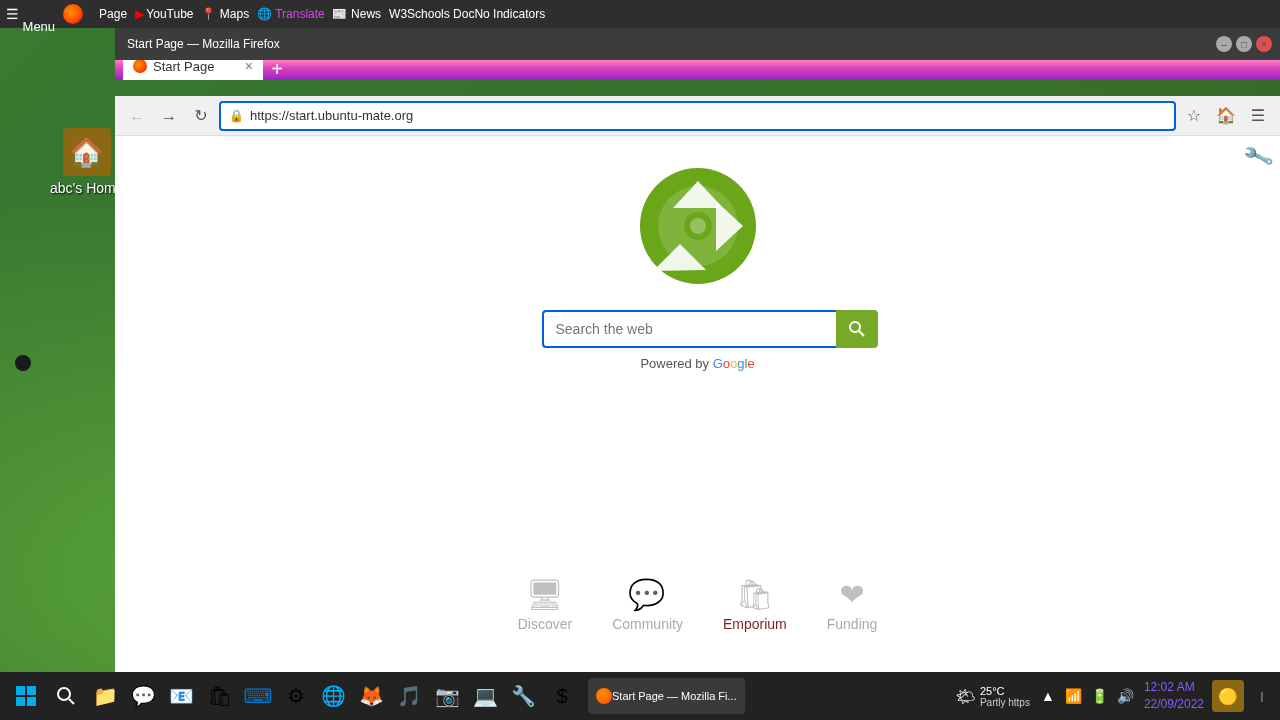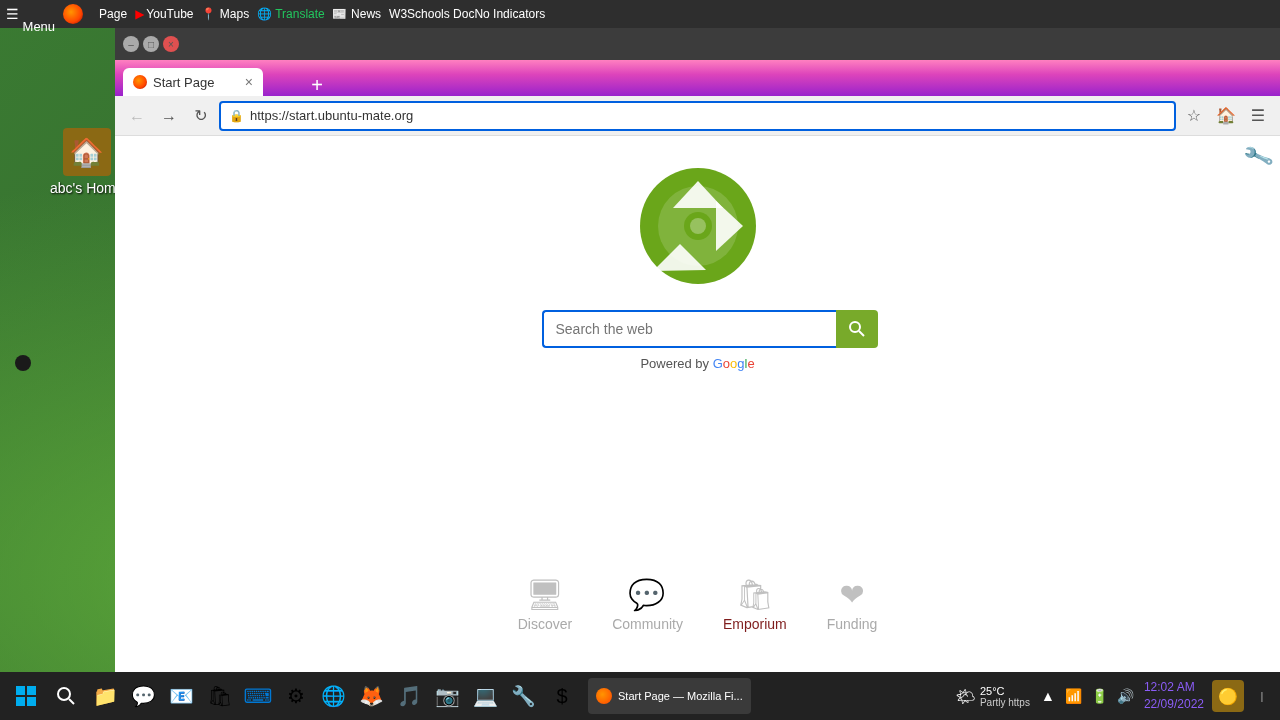--- a/index.html
+++ b/index.html
@@ -212,27 +212,26 @@
       background: #1a1a1a;
       border-radius: 50%;
     }
 
     
     .ff-tabs {
       position: absolute;
       top: 60px;
       left: 115px;
       right: 0;
-      height: 36px;
+      height: 20px;
       background: linear-gradient(180deg, #ff80c0 0%, #dd44bb 40%, #9922cc 100%);
       display: flex;
       align-items: flex-end;
       padding: 0 8px;
       z-index: 88;
-      gap: 40px;
     }
 
     
     .chrome-nav {
       position: absolute;
       top: 96px;
       left: 115px;
       right: 0;
       height: 40px;
       background: #f0f0f0;
@@ -307,38 +306,39 @@
     <div class="topbar-menu">
       <span style="font-size:14px;">☰</span>
       <span style="color:white;font-size:13px;margin-top:24px;">Menu</span>
     </div>
     <div class="firefox-icon"></div>
 
     <div style="display:flex;align-items:center;gap:8px;margin-left:8px;">
       <span style="color:white;font-size:12px;cursor:pointer;">Page</span>
       <span style="color:white;font-size:12px;cursor:pointer;display:flex;align-items:center;gap:2px;"><span style="color:#ff0000;font-size:12px;">▶</span>YouTube</span>
       <span style="color:white;font-size:12px;cursor:pointer;">📍 Maps</span>
-      <span style="color:#22c55e;font-size:12px;cursor:pointer;">🌐 Translate</span>
+      <span style="color:#d946ef;font-size:12px;cursor:pointer;">🌐 Translate</span>
       <span style="color:white;font-size:12px;cursor:pointer;">📰 News</span>
       <span style="color:white;font-size:12px;cursor:pointer;">W3Schools Doc</span>
     </div>
   </div>
   <div class="topbar-right">
     <span>No Indicators</span>
   </div>
 </div>
 
 <div class="desktop-icon" style="position:absolute;top:128px;left:50px;display:flex;flex-direction:column;align-items:center;gap:4px;z-index:10;">
   <div style="width:48px;height:48px;background:#8B6914;border-radius:4px;display:flex;align-items:center;justify-content:center;font-size:28px;">🏠</div>
   <span style="color:white;font-size:14px;text-shadow:1px 1px 2px #000;text-align:left;">abc's Home</span>
 </div>
 
 <div class="desktop-circle"></div>
 
 <div class="browser-titlebar">
+  <span style="color:white;font-size:12px;flex:1;padding-left:4px;">Start Page — Mozilla Firefox</span>
   <div style="display:flex;gap:4px;">
     <button class="win-btn minimize">–</button>
     <button class="win-btn maximize">□</button>
     <button class="win-btn close">×</button>
   </div>
 </div>
 
 <div class="ff-tabs">
   <div style="height:28px;background:white;border-radius:6px 6px 0 0;display:flex;align-items:center;padding:0 10px;gap:6px;min-width:140px;font-size:13px;color:#333;">
     <div style="width:14px;height:14px;border-radius:50%;background:radial-gradient(circle at 40% 40%,#ff9500,#ff4500 60%,#8b0000);"></div>
@@ -481,21 +481,21 @@
           <span style="font-size:20px;">💻</span>
         </div>
       <div class="tbar-app">
           <span style="font-size:20px;">🔧</span>
         </div>
       <div class="tbar-app">
           <span style="font-size:20px;">$</span>
         </div>
     </div>
 
-    <div style="height:36px;background:#3a3a3a;border-radius:4px;display:flex;align-items:center;padding:11px 8px;gap:6px;cursor:pointer;color:white;font-size:11px;margin-left:4px;">
+    <div style="height:36px;background:#3a3a3a;border-radius:4px;display:flex;align-items:center;padding:11px 8px;gap:0;cursor:pointer;color:white;font-size:11px;margin-left:4px;">
       <div style="width:16px;height:16px;border-radius:50%;background:radial-gradient(circle at 40% 40%,#ff9500,#ff4500);"></div>
       <span>Start Page — Mozilla Fi...</span>
     </div>
   </div>
   <div class="taskbar-right">
 
     <div style="display:flex;align-items:center;gap:4px;color:white;font-size:11px;">
       <span style="font-size:16px;">🌤</span>
       <div>
         <div style="font-size:11px;color:white;">25°C</div>

